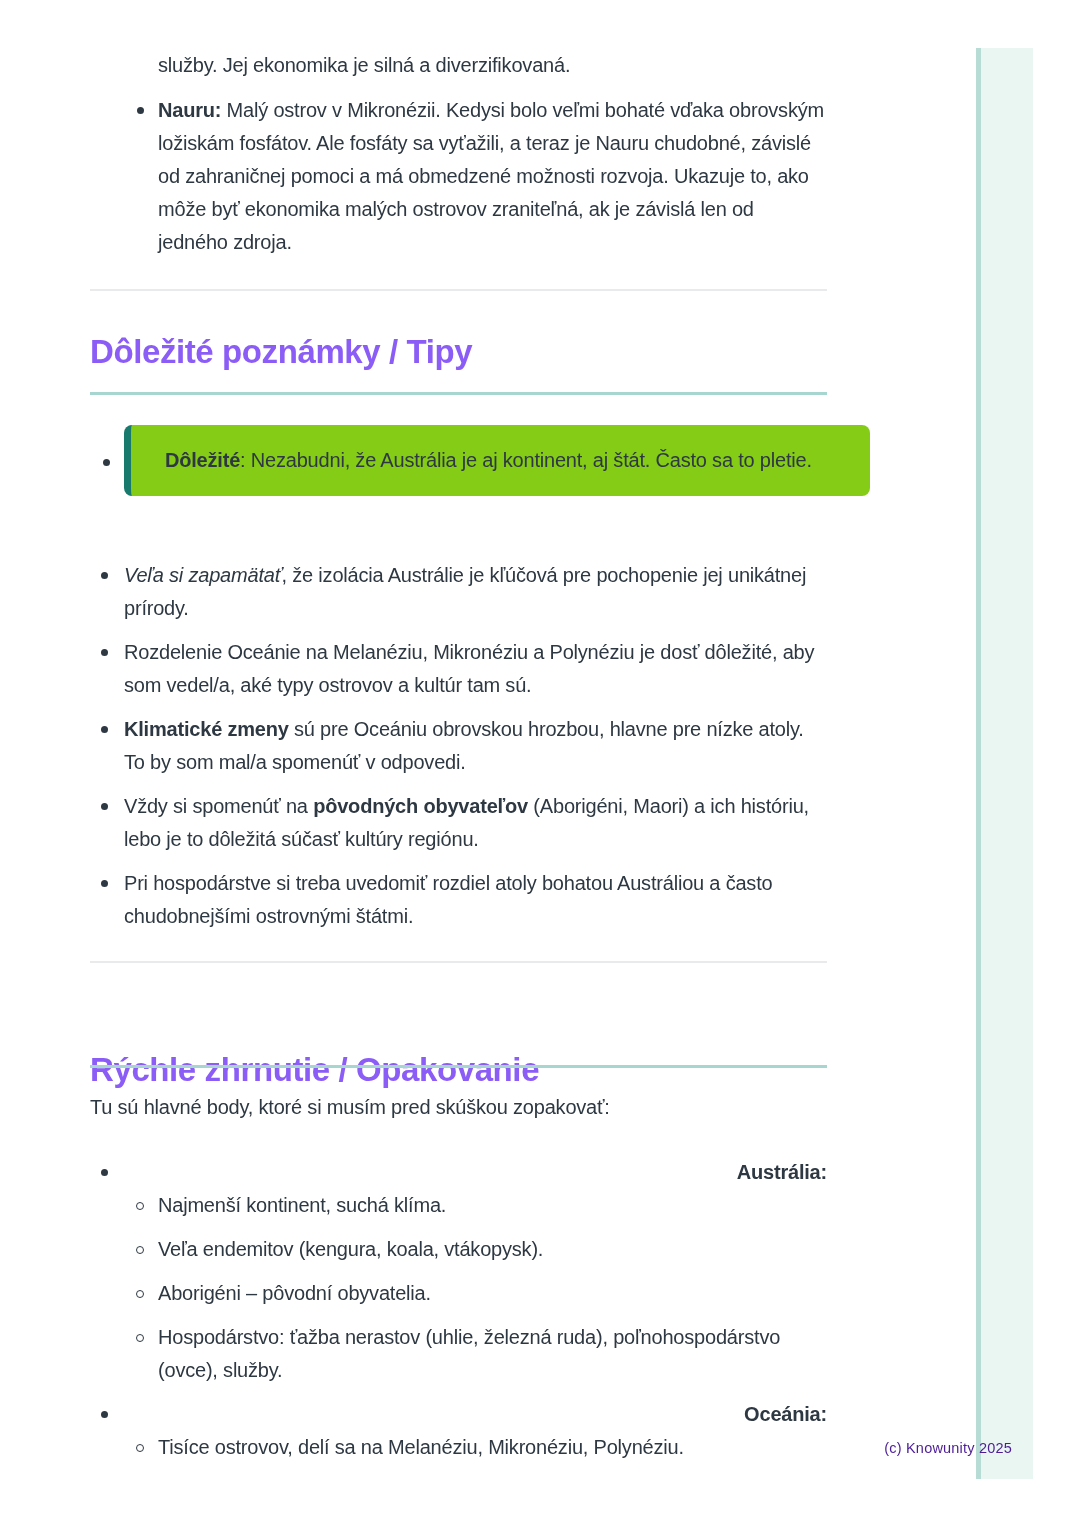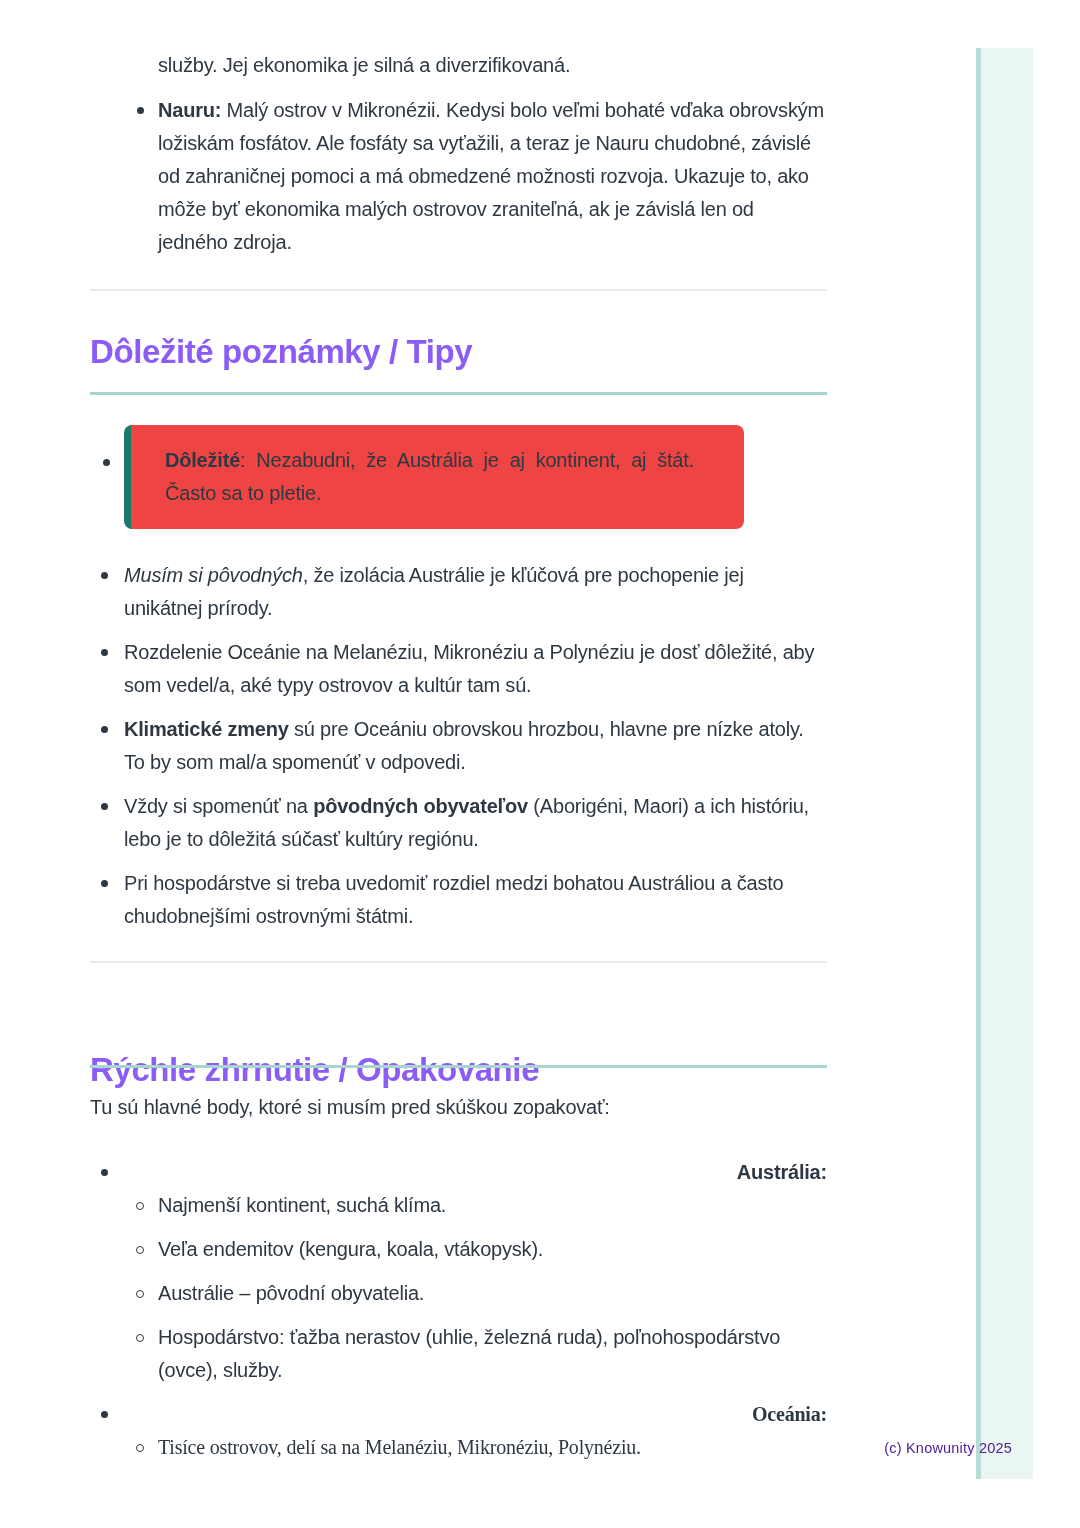--- a/index.html
+++ b/index.html
@@ -37,37 +37,37 @@
     color:#8b5cf6;letter-spacing:-0.4px;
   }
   .h1pos{top:330px;} .h2pos{top:1048px;}
   .underline{position:absolute;left:90px;width:737px;height:3px;background:#a6d6cf;}
   .u1{top:392px;} .u2{top:1065px;}
   
   .callout-bullet{
     position:absolute;left:103px;top:459px;width:7px;height:7px;border-radius:50%;background:#2e3842;
   }
   .callout{
-    position:absolute;left:124px;top:425px;width:620px;box-sizing:border-box;
-    background:#ef4444;
+    position:absolute;left:124px;top:425px;width:746px;box-sizing:border-box;
+    background:#84cc16;
     border-left:7px solid #187a6d;
     border-radius:8px;
     padding:19px 50px 19px 34px;
   }
   .callout p{margin:0;text-align:justify;line-height:33px;}
   
   .tips{position:absolute;left:90px;top:559px;width:737px;margin:0;padding:0;list-style:none;}
   .tips li{position:relative;padding-left:34px;line-height:33px;margin-bottom:11px;box-sizing:border-box;}
   .tips li::before{
     content:"";position:absolute;left:11px;top:13px;width:7px;height:7px;border-radius:50%;background:#2e3842;
   }
   
   .sum-intro{position:absolute;left:90px;top:1091px;width:737px;margin:0;}
   .summary{position:absolute;left:90px;top:1156px;width:737px;margin:0;padding:0;list-style:none;}
-  .sum-group + .sum-group{margin-top:8px;font-family:Liberation Serif, serif;}
+  .sum-group + .sum-group{margin-top:8px;}
   .sum-title{position:relative;padding-left:34px;line-height:33px;font-weight:700;text-align:right;}
   .sum-title::before{
     content:"";position:absolute;left:11px;top:13px;width:7px;height:7px;border-radius:50%;background:#2e3842;
   }
   .sub{margin:0;padding:0;list-style:none;}
   .sub li{position:relative;padding-left:68px;line-height:33px;margin-bottom:11px;}
   .sub li::before{
     content:"";position:absolute;left:46px;top:13px;width:6px;height:6px;border-radius:50%;
     background:transparent;border:1.5px solid #2e3842;
   }
@@ -94,41 +94,41 @@
 
   <h2 class="heading h1pos">Dôležité poznámky / Tipy</h2>
   <div class="underline u1"></div>
 
   <span class="callout-bullet"></span>
   <div class="callout">
     <p class="txt"><span class="seg-bold">Dôležité</span><span>: Nezabudni, že Austrália je aj kontinent, aj štát. Často sa to pletie.</span></p>
   </div>
 
   <ul class="tips">
-    <li class="txt"><span class="seg-italic">Musím si pôvodných</span><span>, že izolácia Austrálie je kľúčová pre pochopenie jej unikátnej prírody.</span></li>
+    <li class="txt"><span class="seg-italic">Veľa si zapamätať</span><span>, že izolácia Austrálie je kľúčová pre pochopenie jej unikátnej prírody.</span></li>
     <li class="txt"><span>Rozdelenie Oceánie na Melanéziu, Mikronéziu a Polynéziu je dosť dôležité, aby som vedel/a, aké typy ostrovov a kultúr tam sú.</span></li>
     <li class="txt"><span class="seg-bold">Klimatické zmeny</span><span> sú pre Oceániu obrovskou hrozbou, hlavne pre nízke atoly. To by som mal/a spomenúť v odpovedi.</span></li>
     <li class="txt"><span>Vždy si spomenúť na </span><span class="seg-bold">pôvodných obyvateľov</span><span> (Aborigéni, Maori) a ich históriu, lebo je to dôležitá súčasť kultúry regiónu.</span></li>
-    <li class="txt"><span>Pri hospodárstve si treba uvedomiť rozdiel medzi bohatou Austráliou a často chudobnejšími ostrovnými štátmi.</span></li>
+    <li class="txt"><span>Pri hospodárstve si treba uvedomiť rozdiel atoly bohatou Austráliou a často chudobnejšími ostrovnými štátmi.</span></li>
   </ul>
 
   <div class="divider d2"></div>
 
   <h2 class="heading h2pos">Rýchle zhrnutie / Opakovanie</h2>
   <div class="underline u2"></div>
 
   <p class="sum-intro txt">Tu sú hlavné body, ktoré si musím pred skúškou zopakovať:</p>
 
   <ul class="summary">
     <li class="sum-group">
       <div class="sum-title txt">Austrália:</div>
       <ul class="sub">
         <li class="txt">Najmenší kontinent, suchá klíma.</li>
         <li class="txt">Veľa endemitov (kengura, koala, vtákopysk).</li>
-        <li class="txt">Austrálie – pôvodní obyvatelia.</li>
+        <li class="txt">Aborigéni – pôvodní obyvatelia.</li>
         <li class="txt">Hospodárstvo: ťažba nerastov (uhlie, železná ruda), poľnohospodárstvo (ovce), služby.</li>
       </ul>
     </li>
     <li class="sum-group">
       <div class="sum-title txt">Oceánia:</div>
       <ul class="sub">
         <li class="txt">Tisíce ostrovov, delí sa na Melanéziu, Mikronéziu, Polynéziu.</li>
       </ul>
     </li>
   </ul>

